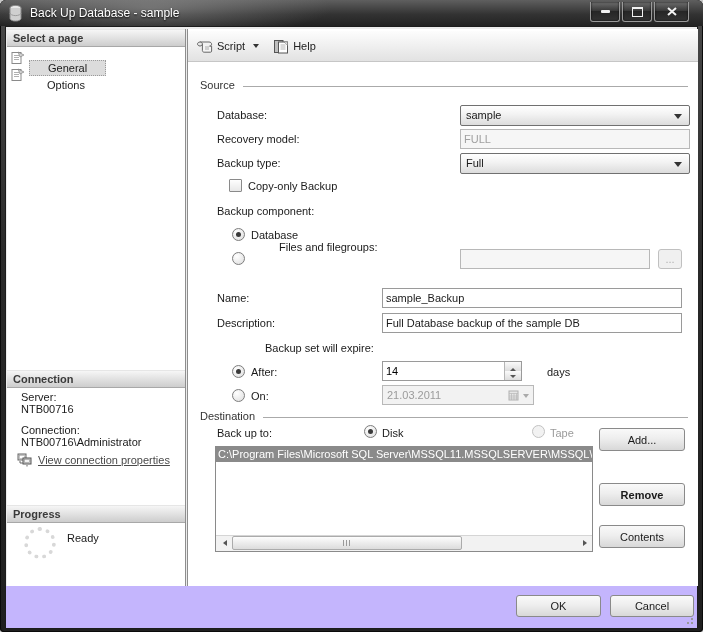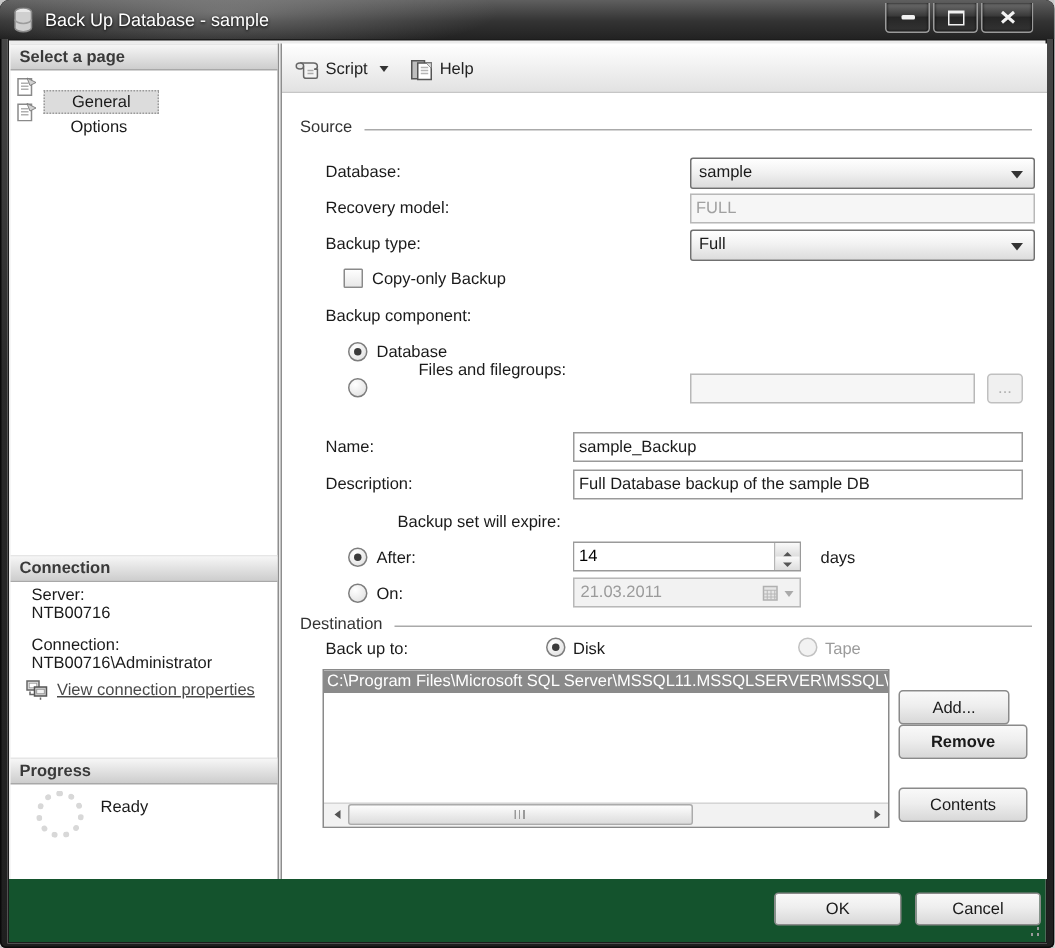--- a/index.html
+++ b/index.html
@@ -49,21 +49,21 @@
     font-size:11px;padding:0 3px;background:#fff;color:#1a1a1a;}
   .tf.dis{background:#f6f6f6;color:#a0a0a0;border-color:#b8b8b8;}
   .cb{position:absolute;width:13px;height:13px;border:1px solid #8a8a8a;background:linear-gradient(#fefefe,#e8e8e8);box-sizing:border-box;border-radius:1px;}
   .radio{position:absolute;width:13px;height:13px;border:1px solid #7d7d7d;border-radius:50%;
     background:radial-gradient(circle at 35% 30%,#fff,#ddd);box-sizing:border-box;}
   .radio.on::after{content:"";position:absolute;left:3px;top:3px;width:5px;height:5px;border-radius:50%;background:#3a3a3a;}
   .radio.dis{border-color:#c2c2c2;background:#f2f2f2;}
   .pushbtn{position:absolute;border:1px solid #8a8a8a;border-radius:3px;background:linear-gradient(#f9f9f9,#eee 45%,#d8d8d8);
     font-family:"Liberation Sans",sans-serif;font-size:11px;color:#1a1a1a;text-align:center;box-sizing:border-box;}
   .pushbtn.dis{color:#b0b0b0;border-color:#c0c0c0;background:#f0f0f0;}
-  .spinwrap{position:absolute;width:152px;height:20px;border:1px solid #9a9a9a;box-sizing:border-box;background:#fff;}
+  .spinwrap{position:absolute;width:140px;height:20px;border:1px solid #9a9a9a;box-sizing:border-box;background:#fff;}
   .spinwrap input{position:absolute;left:0;top:0;width:130px;height:18px;border:none;padding:0 3px;font-family:"Liberation Sans",sans-serif;font-size:11px;outline:none;}
   .spinbtns{position:absolute;right:0;top:0;width:16px;height:18px;border-left:1px solid #b5b5b5;}
   .spin{position:absolute;left:0;width:16px;height:9px;background:linear-gradient(#fafafa,#ddd);}
   .spin.up{top:0;border-bottom:1px solid #c6c6c6;}
   .spin.dn{top:9px;}
   .tri-up{position:absolute;left:5px;top:3px;width:0;height:0;border:3px solid transparent;border-bottom:3px solid #555;}
   .tri-dn{position:absolute;left:5px;top:4px;width:0;height:0;border:3px solid transparent;border-top:3px solid #555;}
   .datewrap{position:absolute;width:152px;height:20px;border:1px solid #b8b8b8;box-sizing:border-box;background:#f2f2f2;color:#9b9b9b;}
   .date-text{position:absolute;left:4px;top:3px;}
   .date-arrow{position:absolute;right:4px;top:8px;width:0;height:0;border:3px solid transparent;border-top:4px solid #aaa;}
@@ -72,21 +72,21 @@
   .lb-hscroll{position:absolute;left:0;right:0;bottom:0;height:15px;background:#f2f2f2;border-top:1px solid #d5d5d5;}
   .lb-ar{position:absolute;top:0;width:15px;height:14px;background:#f2f2f2;}
   .lb-ar.l{left:0;} .lb-ar.r{right:0;}
   .tri-l{position:absolute;left:4px;top:4px;width:0;height:0;border:3px solid transparent;border-right:4px solid #555;}
   .tri-r{position:absolute;left:6px;top:4px;width:0;height:0;border:3px solid transparent;border-left:4px solid #555;}
   .lb-thumb{position:absolute;left:16px;top:0;width:230px;height:14px;border:1px solid #ababab;border-radius:2px;
     background:linear-gradient(#fdfdfd,#dcdcdc);box-sizing:border-box;}
   .lb-thumb::after{content:"";position:absolute;left:50%;top:3px;margin-left:-4px;width:8px;height:6px;
     background:repeating-linear-gradient(90deg,#9a9a9a 0 1px,transparent 1px 3px);}
   
-  .footer{position:absolute;left:0;right:0;top:559px;height:42px;background:#14532d;}
+  .footer{position:absolute;left:0;right:0;top:559px;height:42px;background:#c4b5fd;}
   .grip{position:absolute;right:3px;bottom:3px;width:10px;height:10px;
     background:
      radial-gradient(circle 1px at 8px 8px,#9a9a9a 99%,transparent),
      radial-gradient(circle 1px at 8px 4px,#9a9a9a 99%,transparent),
      radial-gradient(circle 1px at 4px 8px,#9a9a9a 99%,transparent);}
 </style>
 </head>
 <body>
 
 <div id="screen">
@@ -268,21 +268,21 @@
           <span class="lb-ar l">
               <span class="tri-l"></span>
             </span>
           <span class="lb-thumb"></span>
           <span class="lb-ar r">
               <span class="tri-r"></span>
             </span>
         </div>
       </div>
 
-      <button class="pushbtn" style="left:411px;top:431px;width:74px;height:23px;">Add...</button>
+      <button class="pushbtn" style="left:411px;top:399px;width:86px;height:23px;">Add...</button>
       <button class="pushbtn" style="left:411px;top:454px;width:86px;height:23px;font-weight:bold;">Remove</button>
       <button class="pushbtn" style="left:411px;top:496px;width:86px;height:23px;">Contents</button>
     </div>
 
     <div class="footer">
       <button class="pushbtn" style="left:510px;top:9px;width:85px;height:22px;">OK</button>
       <button class="pushbtn" style="left:604px;top:9px;width:84px;height:22px;">Cancel</button>
       <span class="grip"></span>
     </div>
 

